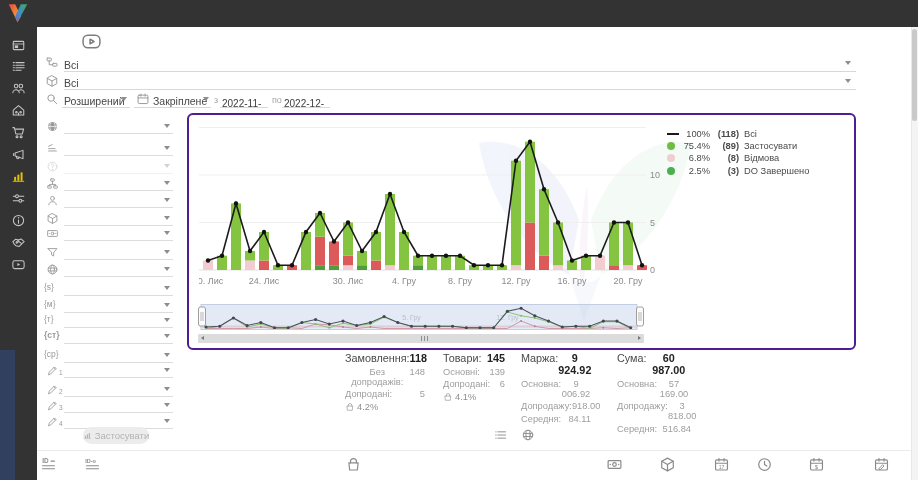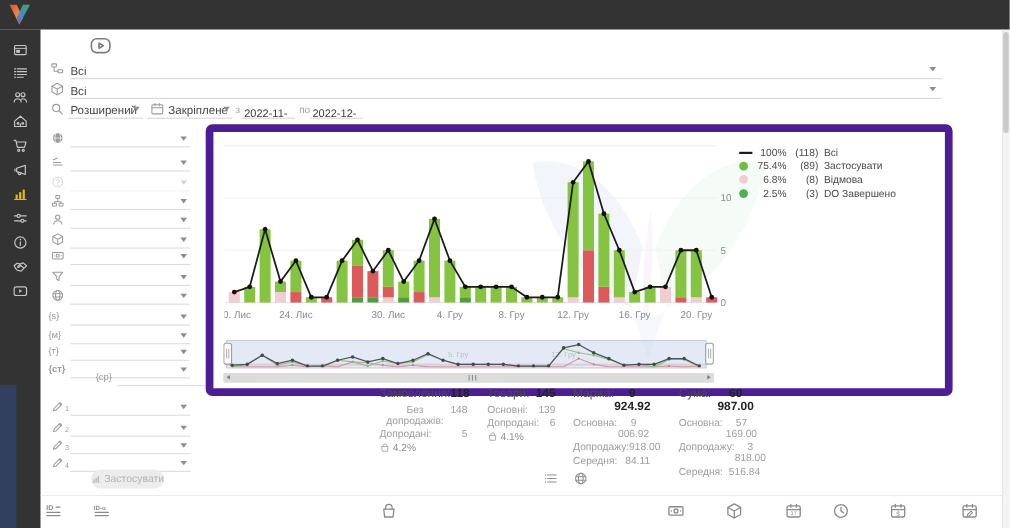--- a/index.html
+++ b/index.html
@@ -21,28 +21,28 @@
   .lbl-xs{font-size:9px;color:#a5a5a5;}
   .date-val{font-size:10px;color:#3c3c3c;}
   .f-row{position:absolute;left:3px;width:137px;height:17px;}
   .f-row .f-ic{position:absolute;left:6px;top:1px;width:13px;height:13px;color:#9a9a9a;}
   .f-row .f-tic{position:absolute;left:4px;top:2px;font-size:8.5px;color:#9a9a9a;letter-spacing:0;}
   .f-row .f-ul{position:absolute;left:24px;right:4px;bottom:1px;border-bottom:1px solid #dcdcdc;}
   .f-row .f-caret{position:absolute;left:124px;top:6px;}
   .f-row.disabled{opacity:.38;}
   .apply-btn{position:absolute;left:46px;top:400px;width:66px;height:17px;border:none;border-radius:9px;background:#ececec;color:#b3b3b3;font-size:9.5px;display:flex;align-items:center;justify-content:center;gap:3px;font-family:inherit;}
   .apply-btn svg{width:9px;height:9px;}
-  .chart-card{position:absolute;left:150px;top:86px;width:665px;height:233px;border:7px solid #4c1d95;border-radius:6px;background:#fff;}
+  .chart-card{position:absolute;left:150px;top:86px;width:665px;height:233px;border:2px solid #4c1d95;border-radius:6px;background:#fff;}
   .legend{position:absolute;left:478px;top:13px;}
   .lg-row{display:flex;align-items:center;height:12.2px;font-size:9.3px;color:#4a4a4a;cursor:pointer;}
   .lg-sw{width:13px;display:flex;justify-content:flex-start;align-items:center;}
   .lg-dot{width:8px;height:8px;border-radius:50%;}
   .lg-line{width:12px;height:2px;background:#1b1b1b;}
   .lg-pct{width:30px;text-align:right;}
-  .lg-cnt{width:29px;text-align:right;}
+  .lg-cnt{width:29px;text-align:right;font-weight:bold;}
   .lg-lab{margin-left:5px;white-space:nowrap;}
   .stat-col{position:absolute;top:0;text-align:center;}
   .stat-title{display:flex;justify-content:space-between;font-size:10.8px;color:#4a4a4a;}
   .stat-title b{color:#222;}
   .stat-sub{display:flex;justify-content:space-between;font-size:9.3px;color:#9e9e9e;margin-top:2.5px;}
   .stat-pct{display:flex;align-items:center;gap:2px;font-size:9.3px;color:#8f8f8f;margin-top:2.5px;}
   .stat-pct svg{width:10px;height:10px;color:#9a9a9a;}
   .mini-scroll{position:absolute;left:160px;top:306px;width:446px;height:9px;background:#dcdcdc;border-radius:1px;}
   .ms-arrow{position:absolute;top:2px;width:0;height:0;border-top:2.8px solid transparent;border-bottom:2.8px solid transparent;}
   .ms-left{left:3px;border-right:3.5px solid #777;}
@@ -328,21 +328,21 @@
       <div class="f-row" style="top: 285px;">
         <span class="f-tic">{т}</span>
         <span class="f-ul"></span>
         <span class="f-caret caret"></span>
       </div>
       <div class="f-row" style="top: 301px; font-weight: bold;">
         <span class="f-tic">{ст}</span>
         <span class="f-ul"></span>
         <span class="f-caret caret"></span>
       </div>
-      <div class="f-row" style="top: 308px; margin-left: 43px;">
+      <div class="f-row" style="top: 320px;">
         <span class="f-tic">{ср}</span>
         <span class="f-ul"></span>
         <span class="f-caret caret"></span>
       </div>
       <div class="f-row" style="top: 335px;">
         <span class="f-ic"><svg viewBox="0 0 20 20" width="13" height="13" fill="none" stroke="currentColor" stroke-width="1.4" stroke-linecap="round" stroke-linejoin="round">
             <path d="M4 16l1-3.5 8-8 2.5 2.5-8 8z"></path>
             <path d="M12 5.5l2.5 2.5"></path>
           </svg><span style="position:absolute;left:13px;top:6px;font-size:6.5px;color:#9a9a9a;">1</span></span>
         <span class="f-ul"></span>

